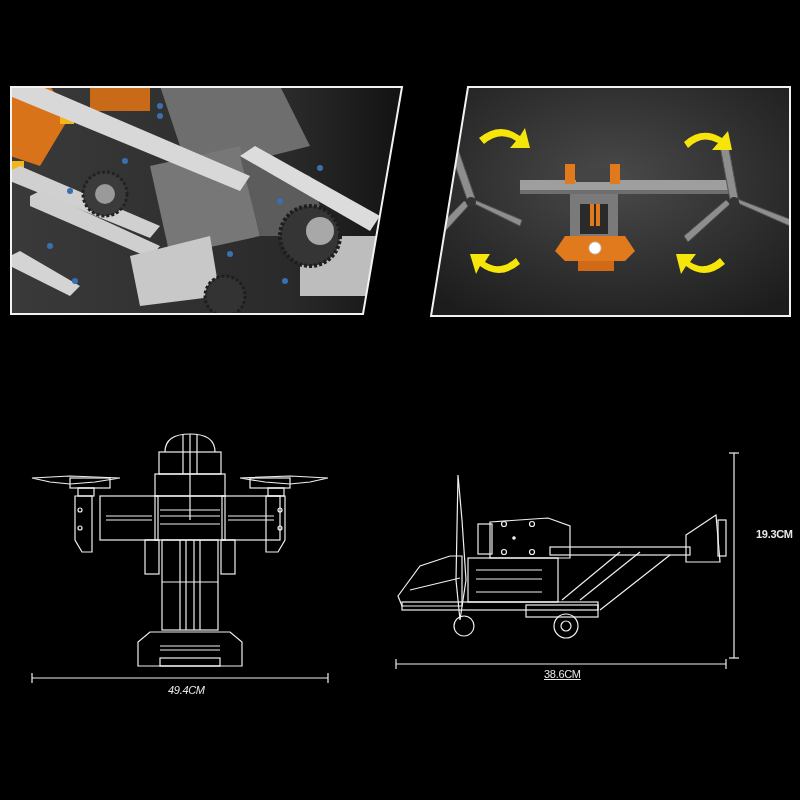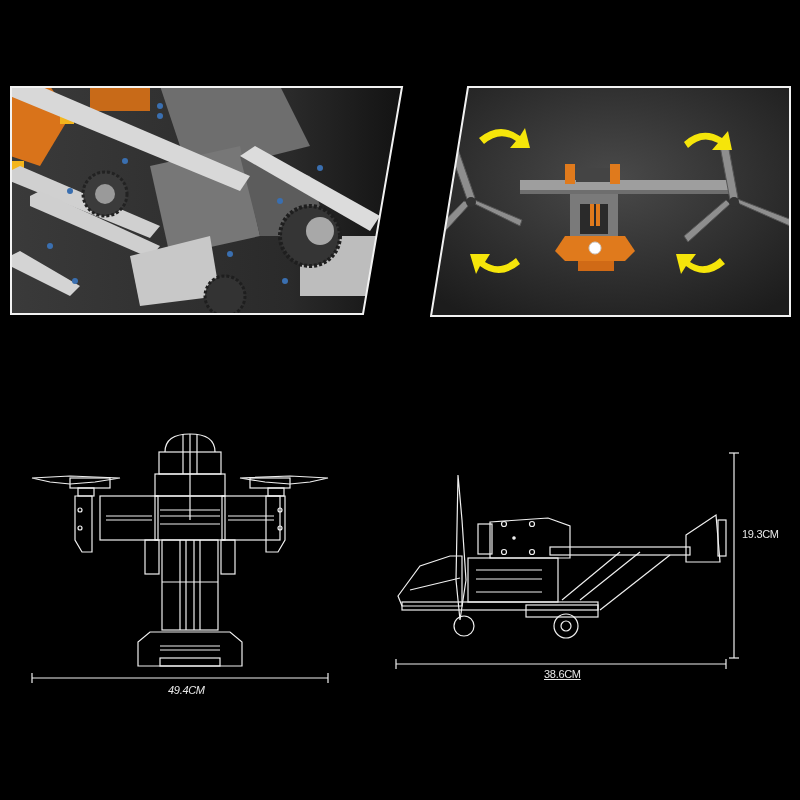--- a/index.html
+++ b/index.html
@@ -214,14 +214,14 @@
       <circle cx="176" cy="186" r="5"></circle>
 
     <line x1="6" y1="224" x2="336" y2="224"></line>
     <line x1="6" y1="219" x2="6" y2="229"></line>
       <line x1="336" y1="219" x2="336" y2="229"></line>
     <line x1="344" y1="13" x2="344" y2="218"></line>
     <line x1="339" y1="13" x2="349" y2="13"></line>
       <line x1="339" y1="218" x2="349" y2="218"></line>
   </svg>
   <div class="dim-label" style="left:154px;top:228px;text-decoration:underline;">38.6CM</div>
-  <div class="dim-label" style="left:352px;top:88px;">19.3CM</div>
+  <div class="dim-label" style="left:366px;top:88px;font-weight:bold;">19.3CM</div>
 </div>
 
 </body></html>

